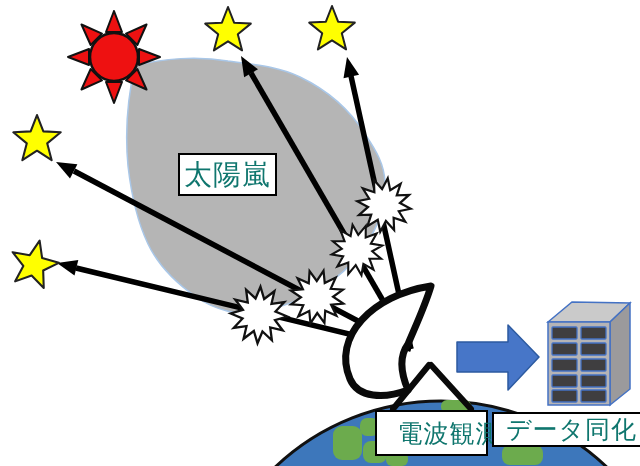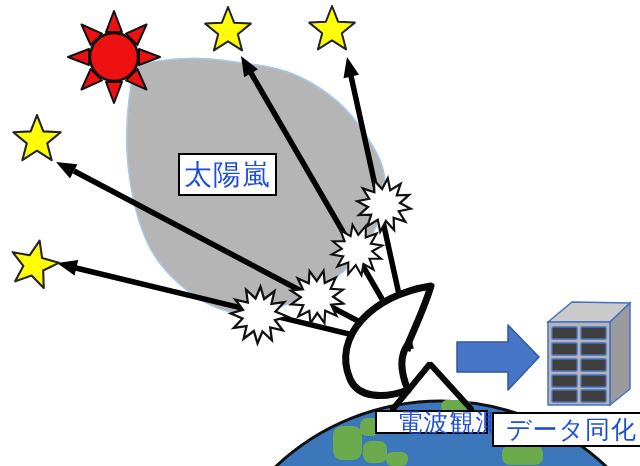--- a/index.html
+++ b/index.html
@@ -4,25 +4,25 @@
 <style>
   html,body{margin:0;padding:0;background:#e8e8e8;}
   #stage{
     position:relative;width:640px;height:466px;background:#ffffff;overflow:hidden;
     font-family:"Liberation Sans",sans-serif;
   }
   #stage svg{position:absolute;left:0;top:0;}
   .lbl{
     position:absolute;background:#ffffff;border:2px solid #000;
     display:flex;align-items:center;justify-content:center;
-    color:#1d4ed8;letter-spacing:1px;box-sizing:border-box;
+    color:#0f766e;letter-spacing:1px;box-sizing:border-box;
     font-family:"Liberation Sans",sans-serif;white-space:nowrap;
   }
   #lbl-storm{left:178px;top:153px;width:99px;height:43px;font-size:28px;}
-  #lbl-radio{left:375px;top:410px;width:113px;height:24px;font-size:25px;border-width:2.5px;padding-left:36px;}
+  #lbl-radio{left:375px;top:410px;width:113px;height:46px;font-size:25px;border-width:2.5px;padding-left:36px;}
   #lbl-data{left:492px;top:412px;width:159px;height:35px;font-size:25px;border-width:2.5px;}
 </style>
 </head>
 <body>
 
 <div id="stage">
   <svg width="640" height="466" viewBox="0 0 640 466">
     <defs>
       <polygon id="star5" points="0,-24 6.1,-8.3 22.8,-7.4 9.8,3.2 14.1,19.4 0,10.3 -14.1,19.4 -9.8,3.2 -22.8,-7.4 -6.1,-8.3" stroke="#222222" stroke-width="2" stroke-linejoin="round"></polygon>
       <polygon id="sunray" points="0,-46 -8,-25 8,-25" stroke="#111111" stroke-width="2" stroke-linejoin="round"></polygon>

